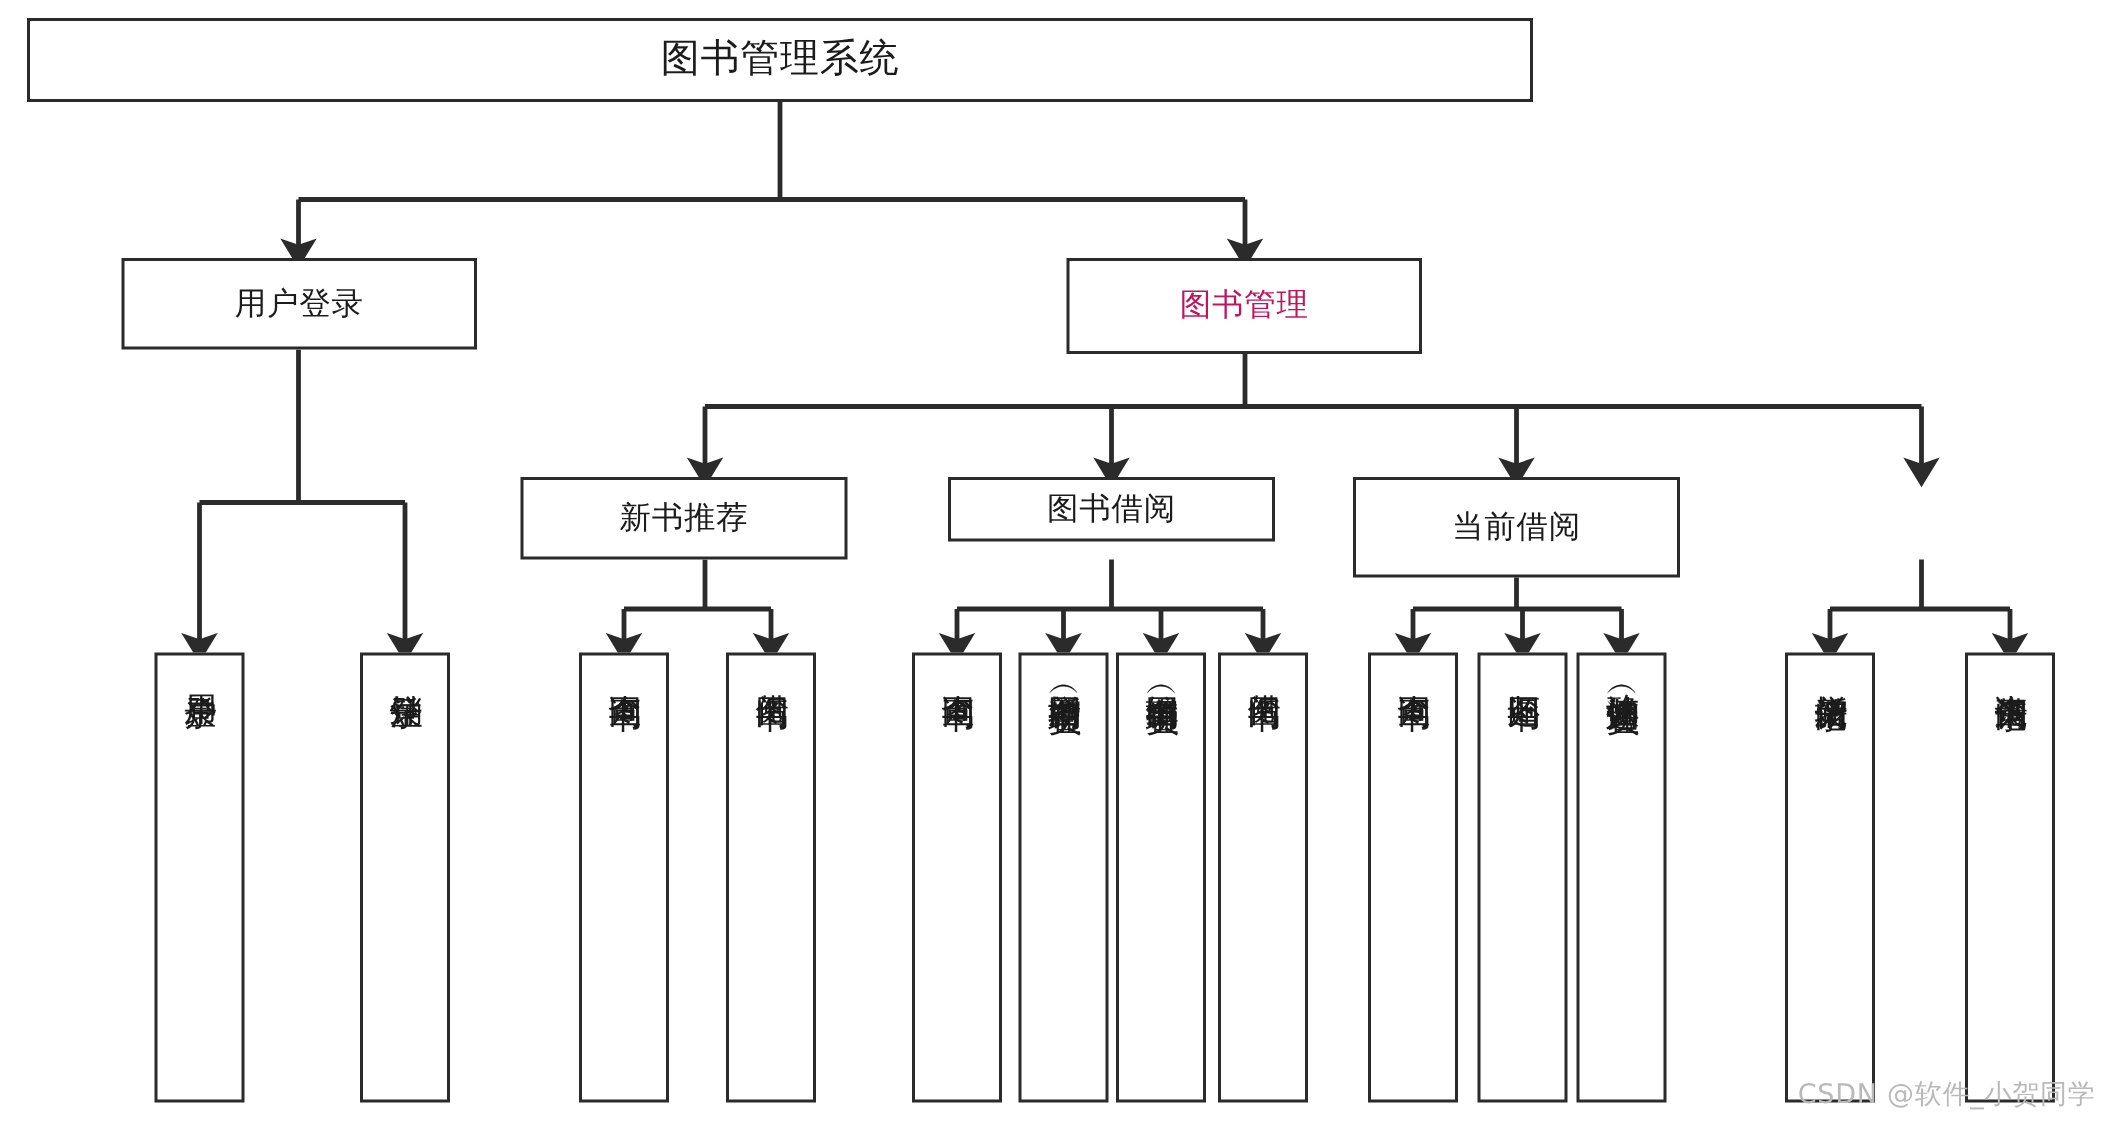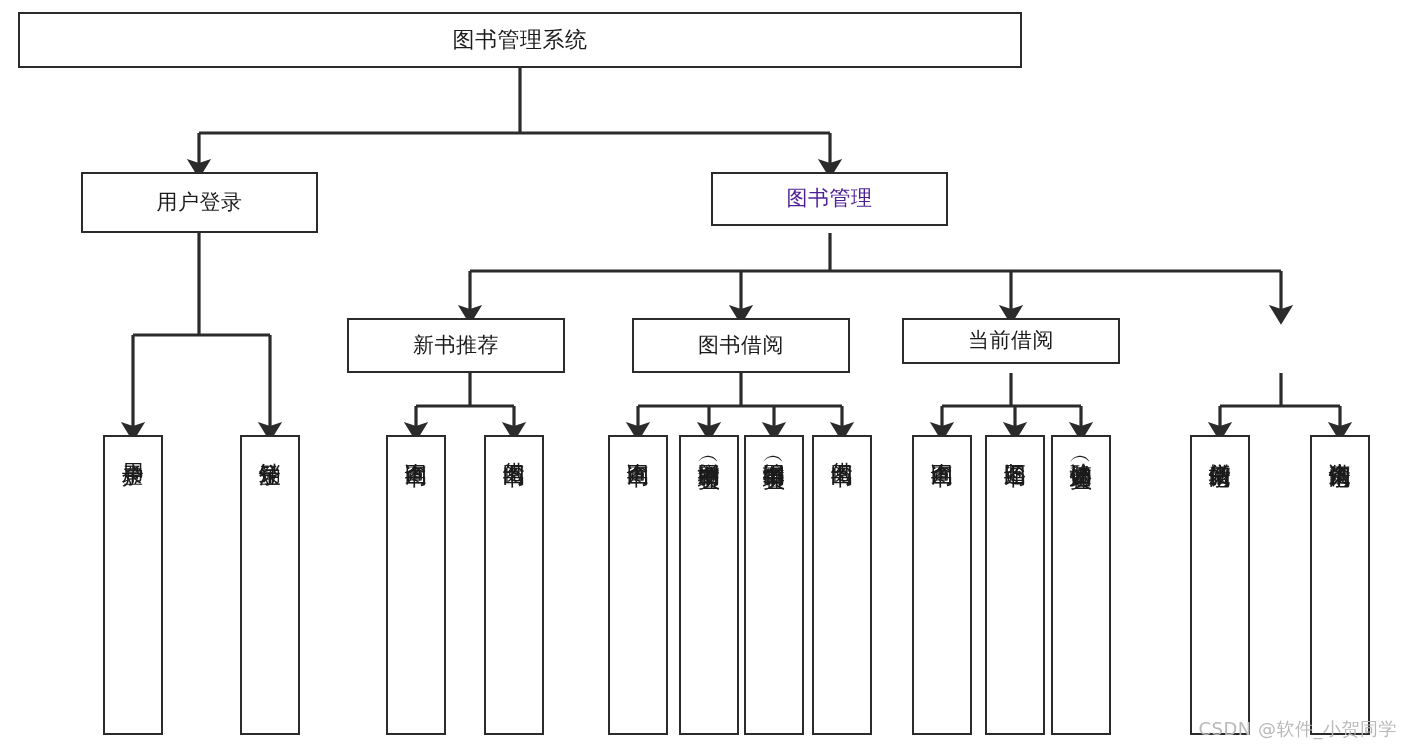--- a/index.html
+++ b/index.html
@@ -46,21 +46,21 @@
   }
   .node.leaf .label {
     writing-mode: vertical-rl;
     text-orientation: upright;
     font-size: 22px;
     line-height: 1.16;
     letter-spacing: 1px;
     white-space: nowrap;
   }
   .node.root .label {
-    font-size: 22px;
+    font-size: 26px;
   }
   #watermark {
     position: absolute;
     right: 8px;
     bottom: 6px;
     font-size: 18px;
     color: #b9b9b9;
     letter-spacing: 0.5px;
     white-space: nowrap;
     user-select: none;
@@ -123,31 +123,31 @@
     </g>
   </svg>
 
   <div class="node root" style="left: 18px; top: 12px; width: 1004px; height: 56px; border-color: rgb(43, 43, 43); background: rgb(255, 255, 255); color: rgb(27, 27, 27);">
     <span class="label">图书管理系统</span>
   </div>
 
   <div class="node" style="left: 81px; top: 172px; width: 237px; height: 61px; border-color: rgb(43, 43, 43); background: rgb(255, 255, 255); color: rgb(27, 27, 27);">
     <span class="label">用户登录</span>
   </div>
-  <div class="node" style="left: 711px; top: 172px; width: 237px; height: 54px; border-color: rgb(43, 43, 43); background: rgb(255, 255, 255); color: #4c1d95;">
+  <div class="node" style="left: 711px; top: 172px; width: 237px; height: 64px; border-color: rgb(43, 43, 43); background: rgb(255, 255, 255); color: #be185d;">
     <span class="label">图书管理</span>
   </div>
 
   <div class="node" style="left: 347px; top: 318px; width: 218px; height: 55px; border-color: rgb(43, 43, 43); background: rgb(255, 255, 255); color: rgb(27, 27, 27);">
     <span class="label">新书推荐</span>
   </div>
-  <div class="node" style="left: 632px; top: 318px; width: 218px; height: 55px; border-color: rgb(43, 43, 43); background: rgb(255, 255, 255); color: rgb(27, 27, 27);">
+  <div class="node" style="left: 632px; top: 318px; width: 218px; height: 43px; border-color: rgb(43, 43, 43); background: rgb(255, 255, 255); color: rgb(27, 27, 27);">
     <span class="label">图书借阅</span>
   </div>
-  <div class="node" style="left: 902px; top: 318px; width: 218px; height: 46px; border-color: rgb(43, 43, 43); background: rgb(255, 255, 255); color: rgb(27, 27, 27); align-items: center;">
+  <div class="node" style="left: 902px; top: 318px; width: 218px; height: 67px; border-color: rgb(43, 43, 43); background: rgb(255, 255, 255); color: rgb(27, 27, 27); align-items: center;">
     <span class="label">当前借阅</span>
   </div>
 
   <div class="node leaf" style="left: 103px; top: 435px; width: 60px; height: 300px; border-color: rgb(43, 43, 43); background: rgb(255, 255, 255); color: rgb(27, 27, 27);">
     <span class="label">用户登录</span>
   </div>
   <div class="node leaf" style="left: 240px; top: 435px; width: 60px; height: 300px; border-color: rgb(43, 43, 43); background: rgb(255, 255, 255); color: rgb(27, 27, 27);">
     <span class="label">注销登录</span>
   </div>
 

